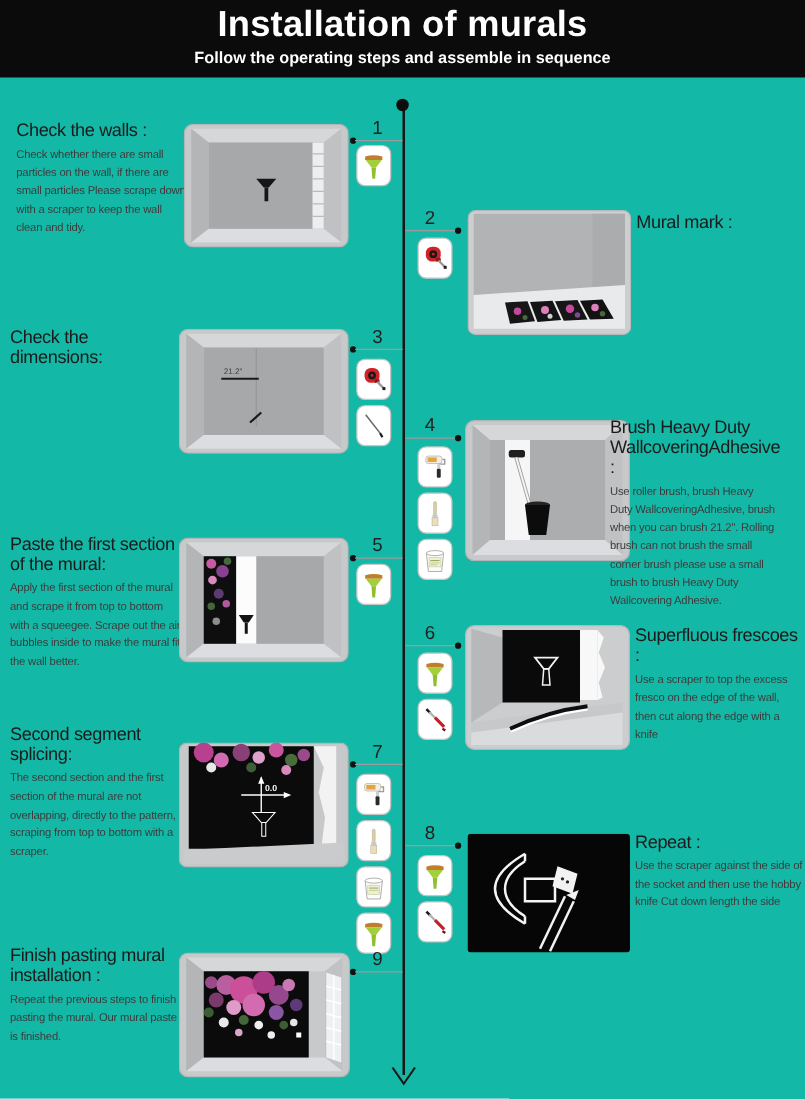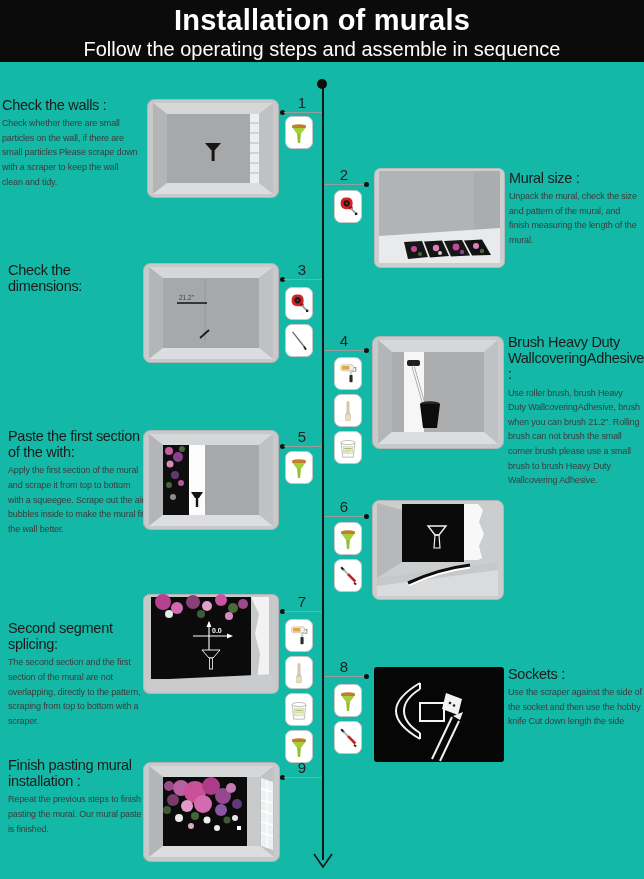--- a/index.html
+++ b/index.html
@@ -2,21 +2,21 @@
 <html><head>
 <meta charset="utf-8">
 <style>
   html,body{margin:0;padding:0;background:#fff;}
   #page{position:relative;width:644px;height:879px;background:#14b8a6;overflow:hidden;
         font-family:"Liberation Sans","DejaVu Sans",sans-serif;}
   .abs{position:absolute;}
   
   #header{left:0;top:0;width:644px;height:62px;background:#0b0b0b;text-align:center;}
   #header h1{margin:4px 0 0;color:#fff;font-size:29px;font-weight:600;letter-spacing:.2px;}
-  #header h2{margin:1px 0 0;color:#fff;font-size:20px;font-weight:400;}
+  #header h2{margin:1px 0 0;color:#fff;font-size:13px;font-weight:700;}
   
   .timeline-line{left:322px;top:84px;width:2px;height:776px;background:#161616;}
   .timeline-dot{left:317px;top:79px;width:10px;height:10px;border-radius:50%;background:#0d0d0d;}
   
   .h-step{font-size:14.5px;color:#1b1b1b;line-height:1.12;margin:0 0 3px;font-weight:400;letter-spacing:-.3px;}
   .b-step{font-size:9px;color:#3c3c3c;line-height:1.62;letter-spacing:-.15px;margin:0;}
   
   .connector{height:1px;background:#9b9b9b;}
   .cdot{width:5px;height:5px;border-radius:50%;background:#111;}
   .num{width:40px;text-align:center;font-size:15px;color:#222;}
@@ -35,21 +35,21 @@
     <h1>Installation of murals</h1>
     <h2>Follow the operating steps and assemble in sequence</h2>
   </div>
 
   <div class="abs timeline-line"></div>
   <div class="abs timeline-dot"></div>
   <svg class="abs" style="left:312px;top:852px" width="22" height="18" viewBox="0 0 22 18">
     <polyline points="2,2 11,15 20,2" fill="none" stroke="#161616" stroke-width="1.7"></polyline>
   </svg>
 
-  <div class="abs" style="left:2px;top:97px;width:138px">
+  <div class="abs" style="left:13px;top:97px;width:138px">
     <p class="h-step">Check the walls :</p>
     <p class="b-step">Check whether there are small particles on the wall, if there are small particles Please scrape down with a scraper to keep the wall clean and tidy.</p>
   </div>
   <svg class="abs" style="left:147px;top:99px" width="132" height="99" viewBox="0 0 132 99">
     <rect x="0.5" y="0.5" width="131" height="98" rx="7" fill="#c7c9cb" stroke="#b2b4b6"></rect>
     <polygon points="6,4 126,4 112,15 20,15" fill="#d6d7d9"></polygon>
     <polygon points="6,4 20,15 20,84 6,95" fill="#b3b5b7"></polygon>
     <polygon points="126,4 112,15 112,84 126,95" fill="#bfc1c3"></polygon>
     <polygon points="6,95 20,84 112,84 126,95" fill="#dcdde0"></polygon>
     <rect x="20" y="15" width="92" height="69" fill="#a6a8aa"></rect>
@@ -102,22 +102,21 @@
         <circle cx="66" cy="85" r="2" fill="#cfcfcf"></circle>
       <polygon points="70,73 88,72 96,87.5 77,88.5" fill="#161616"></polygon>
       <circle cx="82" cy="79" r="3.4" fill="#c2499c"></circle>
         <circle cx="88" cy="84" r="2.2" fill="#7c4b8e"></circle>
       <polygon points="90,72.5 108,71.5 117,87 98,87.5" fill="#121212"></polygon>
       <circle cx="102" cy="78" r="3" fill="#dd7fbb"></circle>
         <circle cx="108" cy="83" r="2.2" fill="#47683e"></circle>
     </g>
   </svg>
   <div class="abs" style="left:509px;top:170px;width:130px">
-    <p class="h-step">Mural size :</p>
-    <p class="b-step">Unpack the mural, check the size and pattern of the mural, and finish measuring the length of the mural.</p>
+    <p class="h-step">Mural mark :</p>
   </div>
 
   <div class="abs" style="left:8px;top:262px;width:136px">
     <p class="h-step">Check the dimensions:</p>
   </div>
   <svg class="abs" style="left:143px;top:263px" width="136" height="100" viewBox="0 0 136 100">
     <rect x="0.5" y="0.5" width="135" height="99" rx="7" fill="#c7c9cb" stroke="#b2b4b6"></rect>
     <polygon points="6,4 130,4 116,15 20,15" fill="#d6d7d9"></polygon>
     <polygon points="6,4 20,15 20,85 6,96" fill="#b3b5b7"></polygon>
     <polygon points="130,4 116,15 116,85 130,96" fill="#bfc1c3"></polygon>
@@ -188,27 +187,27 @@
     <polygon points="126,4 112,16 112,96 126,108" fill="#bfc1c3"></polygon>
     <polygon points="6,108 20,96 112,96 126,108" fill="#dcdde0"></polygon>
     <rect x="20" y="16" width="92" height="80" fill="#abadaf"></rect>
     <rect x="32" y="16" width="20" height="80" fill="#f6f6f6"></rect>
     <rect x="35" y="24" width="13" height="6" rx="2" fill="#1f1f1f"></rect>
     <line x1="41" y1="30" x2="53" y2="72" stroke="#9a9c9e" stroke-width="3"></line>
     <line x1="41" y1="30" x2="53" y2="72" stroke="#f4f4f4" stroke-width="1.6"></line>
     <ellipse cx="58" cy="68" rx="10" ry="2.8" fill="#242424"></ellipse>
     <polygon points="48,68 68,68 65,92 51,92" fill="#0c0c0c"></polygon>
   </svg>
-  <div class="abs" style="left:508px;top:334px;width:134px">
+  <div class="abs" style="left:488px;top:334px;width:134px">
     <p class="h-step">Brush Heavy Duty WallcoveringAdhesive :</p>
     <p class="b-step">Use roller brush, brush Heavy Duty WallcoveringAdhesive, brush when you can brush 21.2". Rolling brush can not brush the small corner brush please use a small brush to brush Heavy Duty Wallcovering Adhesive.</p>
   </div>
 
   <div class="abs" style="left:8px;top:428px;width:138px">
-    <p class="h-step">Paste the first section of the with:</p>
+    <p class="h-step">Paste the first section of the mural:</p>
     <p class="b-step">Apply the first section of the mural and scrape it from top to bottom with a squeegee. Scrape out the air bubbles inside to make the mural fit the wall better.</p>
   </div>
   <svg class="abs" style="left:143px;top:430px" width="136" height="100" viewBox="0 0 136 100">
     <rect x="0.5" y="0.5" width="135" height="99" rx="7" fill="#c7c9cb" stroke="#b2b4b6"></rect>
     <polygon points="6,4 130,4 116,15 20,15" fill="#d6d7d9"></polygon>
     <polygon points="6,4 20,15 20,85 6,96" fill="#b3b5b7"></polygon>
     <polygon points="130,4 116,15 116,85 130,96" fill="#bfc1c3"></polygon>
     <polygon points="6,96 20,85 116,85 130,96" fill="#dcdde0"></polygon>
     <rect x="20" y="15" width="96" height="70" fill="#a6a8aa"></rect>
     <g>
@@ -268,23 +267,25 @@
     <g stroke="#f2f2f2" fill="none">
       <polygon points="56,26 74,26 67,35 63,35" stroke-width="1.4"></polygon>
       <path d="M63,35 h4 l1,13 h-6 z" stroke-width="1.2"></path>
     </g>
     <polygon points="5,78 126,62 126,70 5,86" fill="#c6c8ca"></polygon>
     <polygon points="5,86 126,70 126,96 5,96" fill="#d9dbdd"></polygon>
     <path d="M36,84 Q66,70 98,66" stroke="#ffffff" stroke-width="5" fill="none"></path>
     <path d="M36,83 Q66,69 98,65" stroke="#0e0e0e" stroke-width="3.2" fill="none"></path>
   </svg>
   <div class="abs" style="left:508px;top:501px;width:134px">
-  </div>
-
-  <div class="abs" style="left:8px;top:620px;width:138px">
+    <p class="h-step">Superfluous frescoes :</p>
+    <p class="b-step">Use a scraper to top the excess fresco on the edge of the wall, then cut along the edge with a knife</p>
+  </div>
+
+  <div class="abs" style="left:8px;top:580px;width:138px">
     <p class="h-step">Second segment splicing:</p>
     <p class="b-step">The second section and the first section of the mural are not overlapping, directly to the pattern, scraping from top to bottom with a scraper.</p>
   </div>
   <svg class="abs" style="left:143px;top:594px" width="136" height="100" viewBox="0 0 136 100">
     <rect x="0.5" y="0.5" width="135" height="99" rx="6" fill="#c6c8ca" stroke="#b2b4b6"></rect>
     <rect x="8" y="3" width="100" height="82" fill="#0b0b0b"></rect>
     <g>
       <circle cx="20" cy="8" r="8" fill="#b8418f"></circle>
         <circle cx="34" cy="14" r="6" fill="#d26ab2"></circle>
       <circle cx="50" cy="8" r="7" fill="#8a3f76"></circle>
@@ -377,21 +378,21 @@
     <polygon points="72,26 88,32 84,48 68,42" fill="#f2f2f2"></polygon>
     <circle cx="76" cy="36" r="1.3" fill="#222"></circle>
     <circle cx="80" cy="38.5" r="1.3" fill="#222"></circle>
     <g>
       <polygon points="79,49 86,53 89,45" fill="#f2f2f2"></polygon>
       <line x1="78" y1="50" x2="58" y2="92" stroke="#f2f2f2" stroke-width="2"></line>
       <line x1="85" y1="54" x2="66" y2="94" stroke="#f2f2f2" stroke-width="2"></line>
     </g>
   </svg>
   <div class="abs" style="left:508px;top:666px;width:134px">
-    <p class="h-step">Sockets :</p>
+    <p class="h-step">Repeat :</p>
     <p class="b-step">Use the scraper against the side of the socket and then use the hobby knife Cut down length the side</p>
   </div>
 
   <div class="abs" style="left:8px;top:757px;width:138px">
     <p class="h-step">Finish pasting mural installation :</p>
     <p class="b-step">Repeat the previous steps to finish pasting the mural. Our mural paste is finished.</p>
   </div>
   <svg class="abs" style="left:143px;top:762px" width="137" height="100" viewBox="0 0 137 100">
     <rect x="0.5" y="0.5" width="136" height="99" rx="7" fill="#c7c9cb" stroke="#b2b4b6"></rect>
     <polygon points="6,4 131,4 117,15 20,15" fill="#d6d7d9"></polygon>

